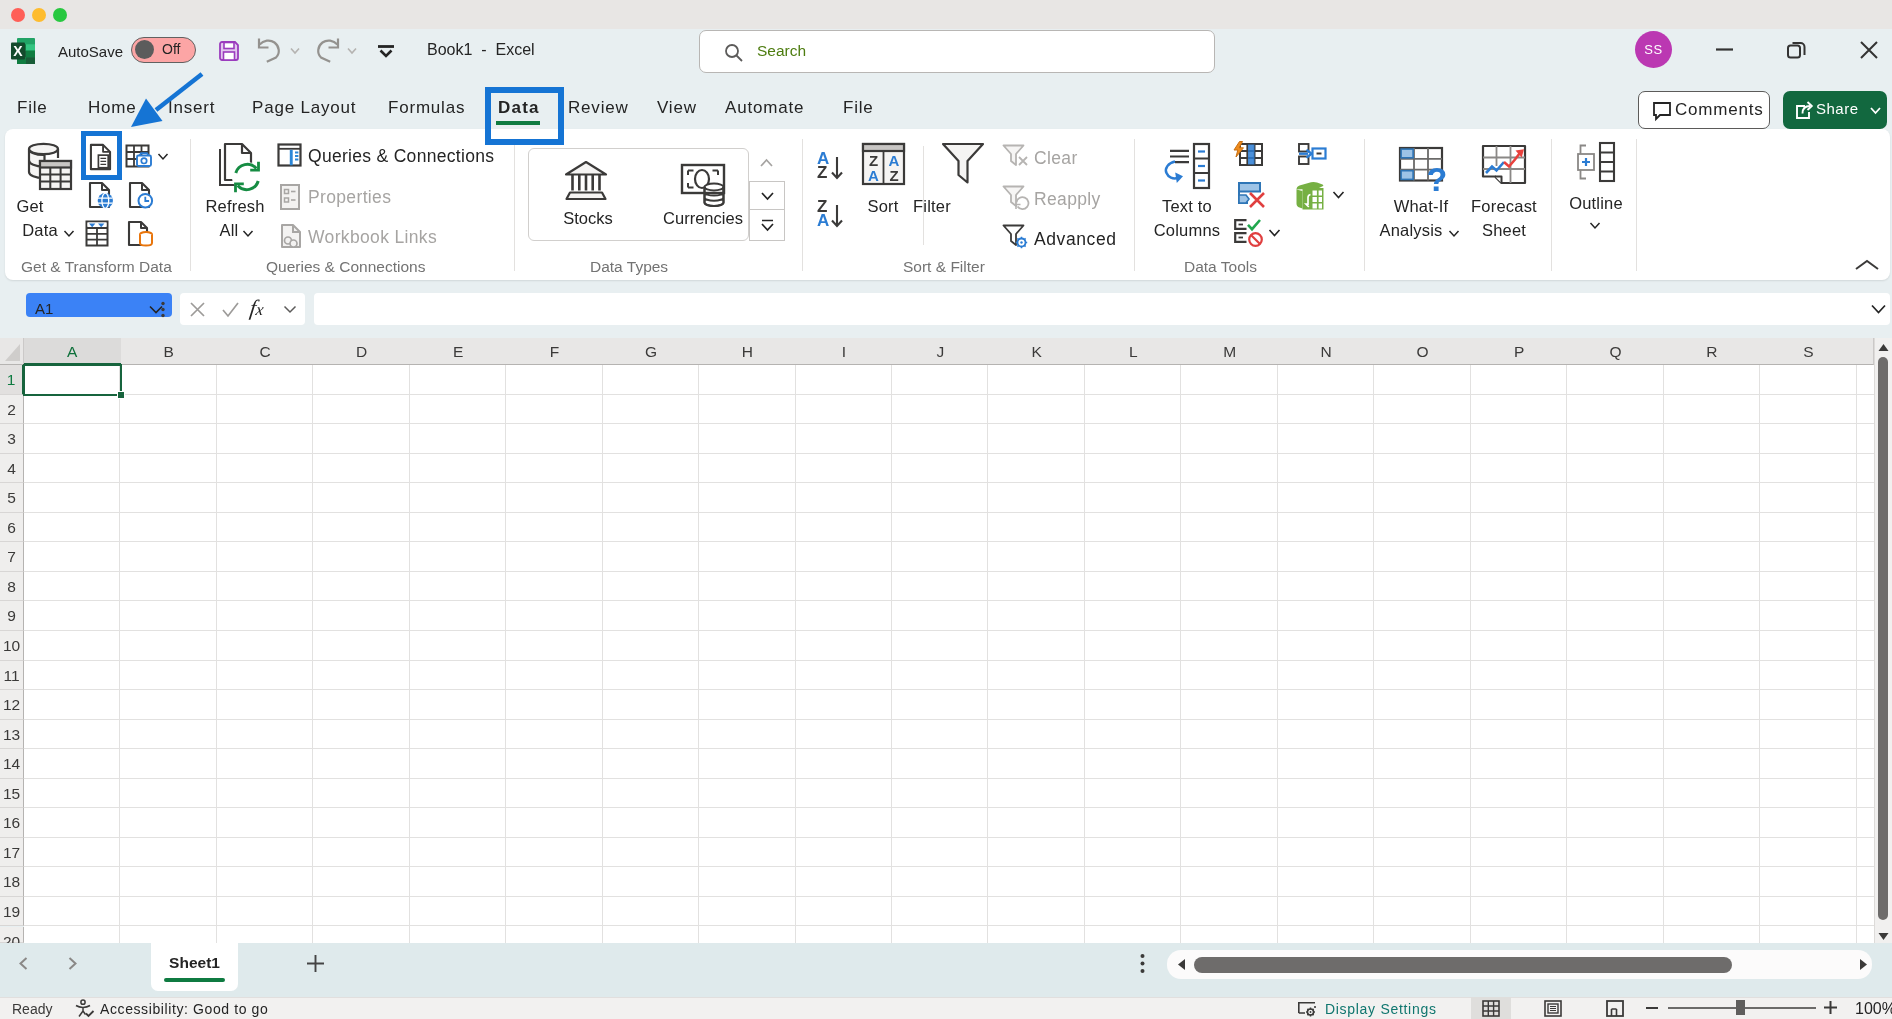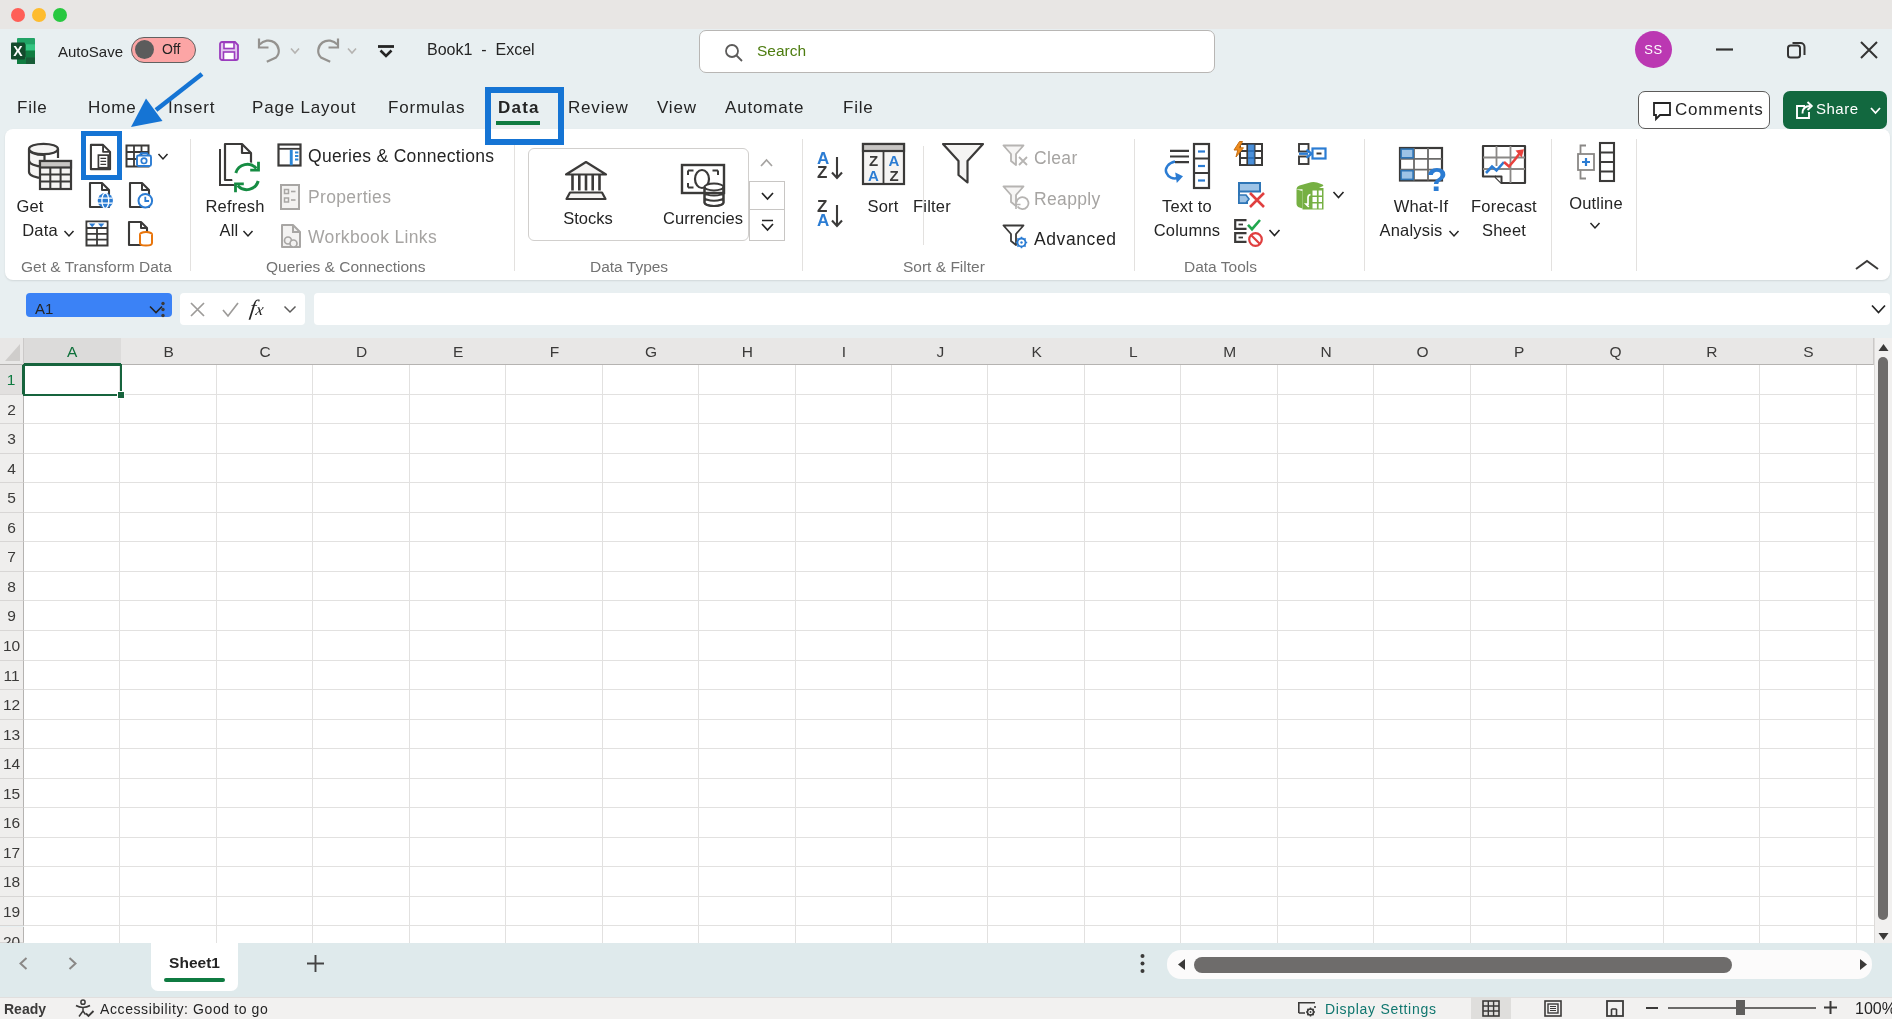--- a/index.html
+++ b/index.html
@@ -562,21 +562,21 @@
 <div id="hscroll"></div>
 <div id="hthumb"></div>
 <svg style="left:1176px; top:958px;" width="10" height="13" viewBox="0 0 10 13">
   <path d="M9 1 L2 6.5 L9 12 Z" fill="#3b3a39"></path>
 </svg>
 <svg style="left:1859px; top:958px;" width="10" height="13" viewBox="0 0 10 13">
   <path d="M1 1 L8 6.5 L1 12 Z" fill="#3b3a39"></path>
 </svg>
 
 <div id="statusbar">
-  <span class="txt" style="left:4px;font-weight:bold;">Ready</span>
+  <span class="txt" style="left:12px;">Ready</span>
   <span class="txt" style="left:100px; color:#242424; letter-spacing:0.6px;">Accessibility: Good to go</span>
   <span class="txt" style="left:1325px; color:#0f766e; letter-spacing:0.7px;">Display Settings</span>
   <span class="txt" style="left:1855px; top:2px; color:#242424; font-size:16px;">100%</span>
 </div>
 <svg style="left:73px; top:999px;" width="22" height="19" viewBox="0 0 22 19">
   <circle cx="10" cy="3.2" r="2.1" fill="none" stroke="#3b3a39" stroke-width="1.5"></circle>
   <path d="M3 6.5 c4 2.5 10 2.5 14 0 M10 8 v4 M10 12 l-4 5.5 M10 12 l2.5 3.5" fill="none" stroke="#3b3a39" stroke-width="1.5"></path>
   <path d="M13 14.5 l2.5 2.5 l5-5" fill="none" stroke="#3b3a39" stroke-width="1.8"></path>
 </svg>
 <svg style="left:1297px; top:1001px;" width="23" height="17" viewBox="0 0 23 17">

